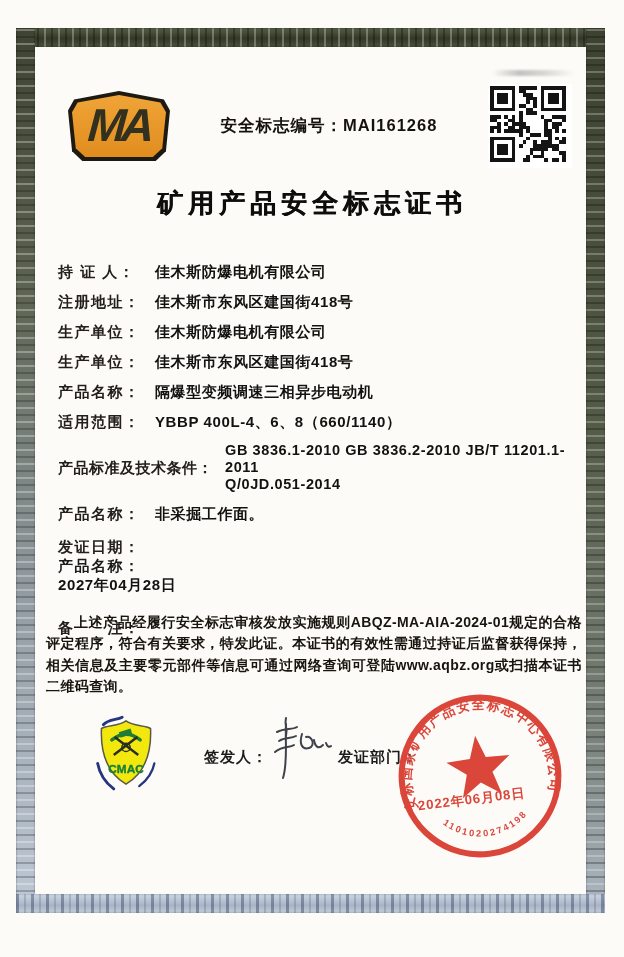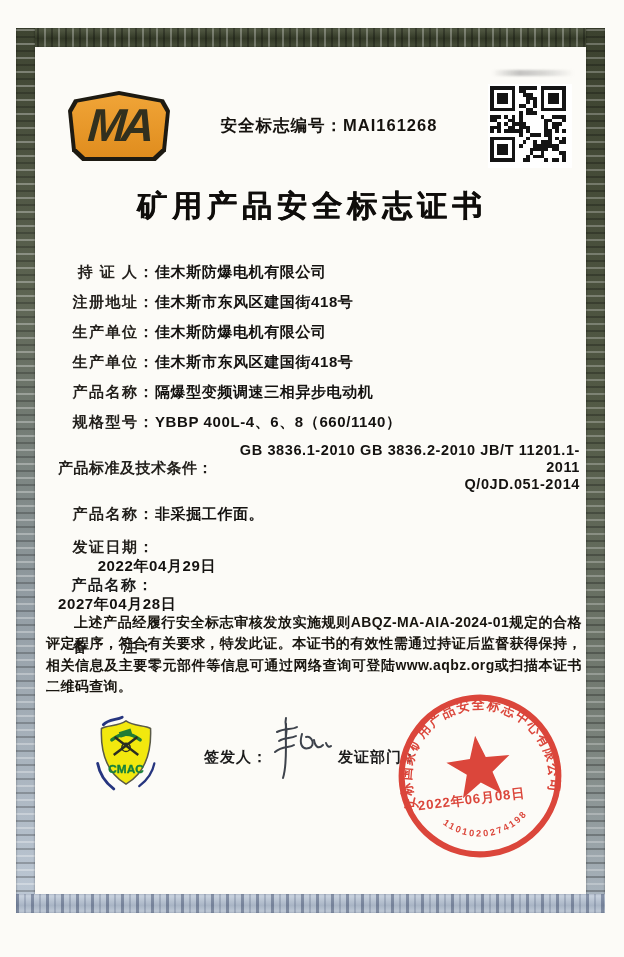--- a/index.html
+++ b/index.html
@@ -40,24 +40,24 @@
   .ma-letters{font-weight:900;font-style:italic;font-size:46px;letter-spacing:-5px;
     color:#32301e;transform:skewX(-4deg) translateY(-1px);line-height:1;}
   .cert-no{flex:1;text-align:center;font-size:16.5px;font-weight:700;letter-spacing:1px;
     color:#15120e;}
   .qr-box{position:relative;width:80px;height:80px;flex:none;background:#fff;padding:2px;}
   .qr-smudge{position:absolute;top:-14px;left:4px;width:82px;height:6px;
     background:linear-gradient(90deg,transparent,rgba(110,110,110,.4),rgba(140,140,140,.3),transparent);
     filter:blur(1px);}
   
   .cert-title{position:absolute;left:0;right:0;top:186px;text-align:center;
-    font-size:30px;font-weight:900;letter-spacing:5px;color:#0f0d0b;
+    font-size:26px;font-weight:900;letter-spacing:5px;color:#0f0d0b;
     text-shadow:.6px 0 #0f0d0b;}
   
-  .fields{position:absolute;left:58px;right:44px;top:262px;font-size:15px;text-align:right;}
+  .fields{position:absolute;left:58px;right:44px;top:262px;font-size:15px;}
   .row{display:flex;align-items:flex-start;margin-bottom:11px;line-height:19px;}
   .row .lab{width:97px;flex:none;font-weight:600;letter-spacing:1.5px;color:#23201c;}
   .row .val{font-weight:800;letter-spacing:.6px;color:#141210;}
   .row.standards .lab{width:auto;margin-right:12px;letter-spacing:.5px;align-self:center;}
   .row.standards .val{font-size:14.5px;line-height:17px;}
   .row.dates .val1{width:158px;flex:none;}
   .row.dates .lab2{width:96px;flex:none;font-weight:600;letter-spacing:1.5px;}
   .row.scope{margin-top:2px;}
   .row.dates{margin-top:14px;flex-direction:column;}
   .row.remark{margin-top:24px;}
@@ -245,37 +245,36 @@
     </div>
     <div class="row">
       <span class="lab">生产单位：</span>
       <span class="val">佳木斯市东风区建国街418号</span>
     </div>
     <div class="row">
       <span class="lab">产品名称：</span>
       <span class="val">隔爆型变频调速三相异步电动机</span>
     </div>
     <div class="row">
-      <span class="lab">规格型号：</span>
+      <span class="lab">适用范围：</span>
       <span class="val">YBBP 400L-4、6、8（660/1140）</span>
     </div>
     <div class="row standards">
       <span class="lab">产品标准及技术条件：</span>
       <span class="val">
         <span>GB 3836.1-2010 GB 3836.2-2010 JB/T 11201.1-2011</span><br>
         <span>Q/0JD.051-2014</span>
       </span>
     </div>
     <div class="row scope">
       <span class="lab">产品名称：</span>
       <span class="val">非采掘工作面。</span>
     </div>
     <div class="row dates">
       <span class="lab">发证日期：</span>
-      <span class="val val1">2022年04月29日</span>
       <span class="lab2">产品名称：</span>
       <span class="val">2027年04月28日</span>
     </div>
     <div class="row remark">
       <span class="lab">备　　注：</span>
       <span class="val"></span>
     </div>
   </div>
 
   <div class="notice">上述产品经履行安全标志审核发放实施规则ABQZ-MA-AIA-2024-01规定的合格评定程序，符合有关要求，特发此证。本证书的有效性需通过持证后监督获得保持，相关信息及主要零元部件等信息可通过网络查询可登陆www.aqbz.org或扫描本证书二维码查询。</div>

